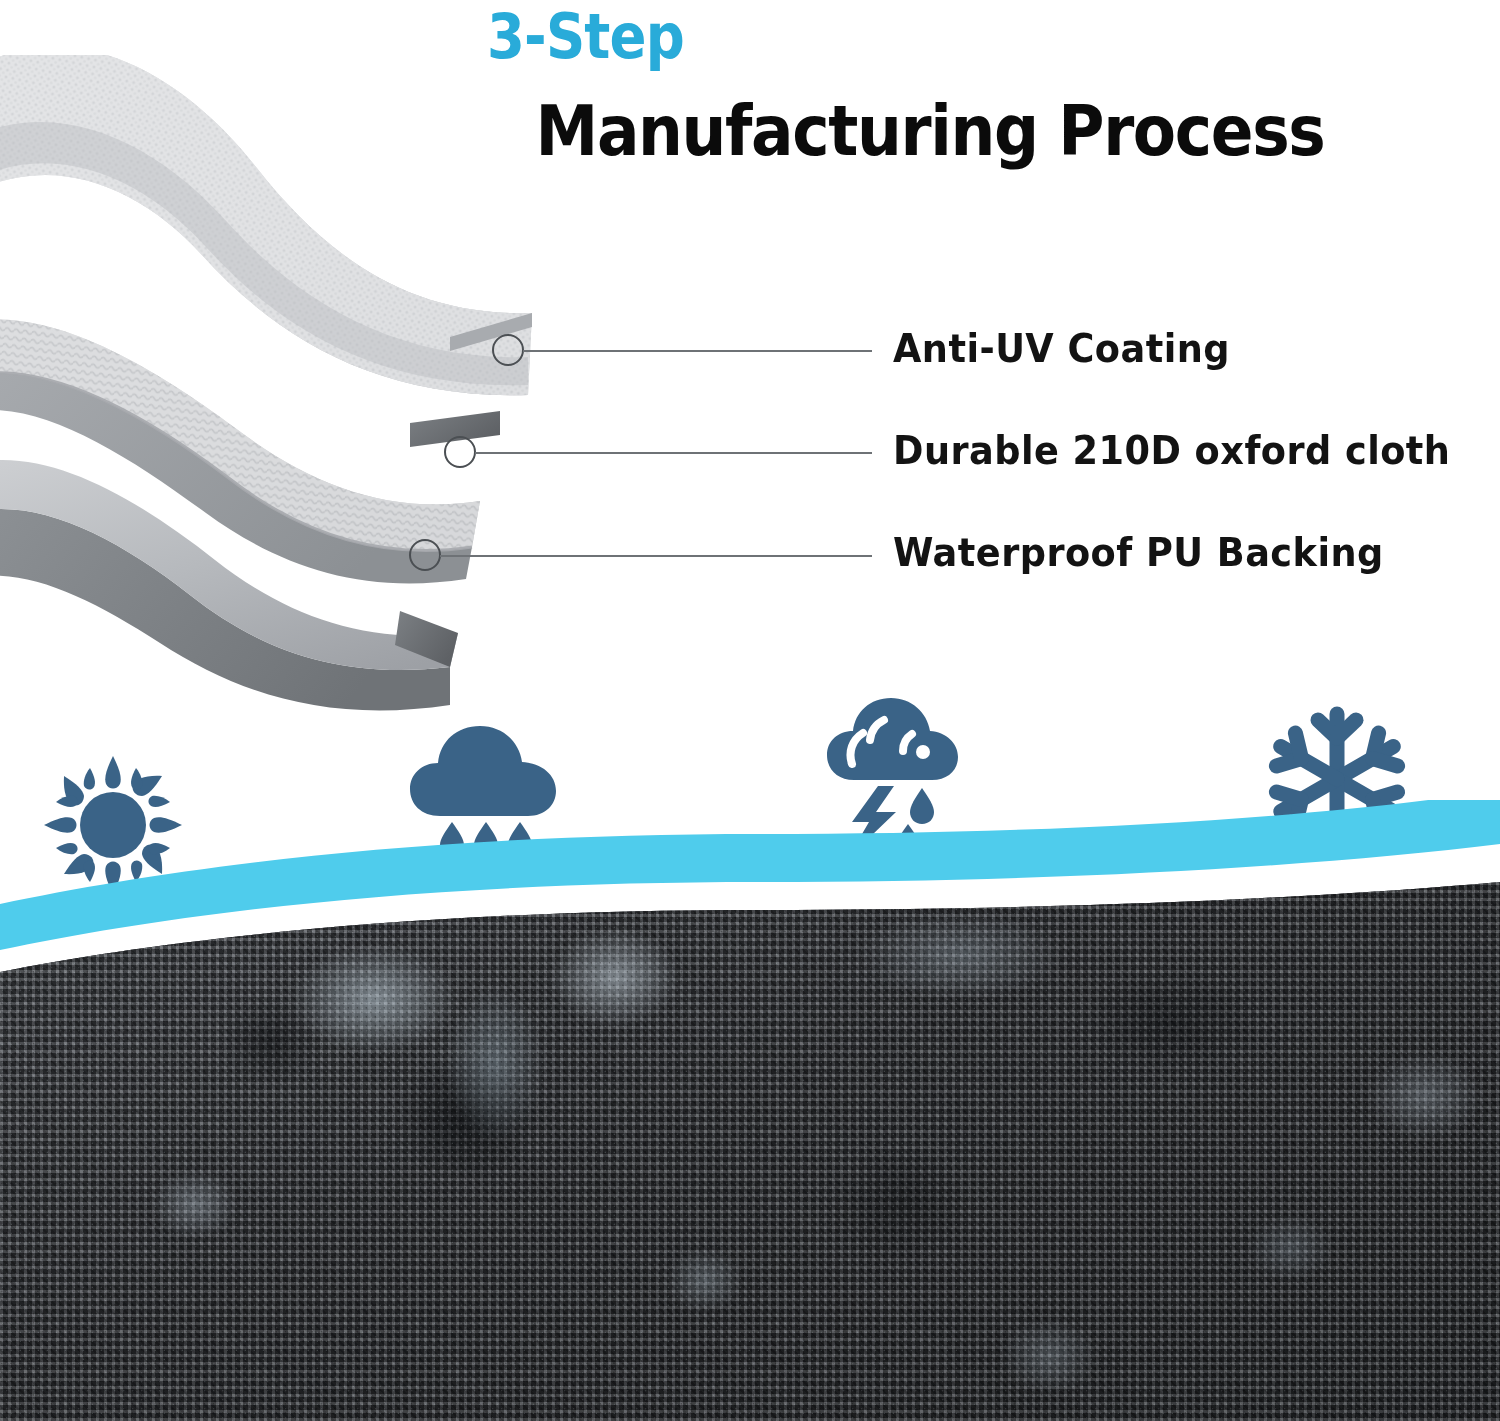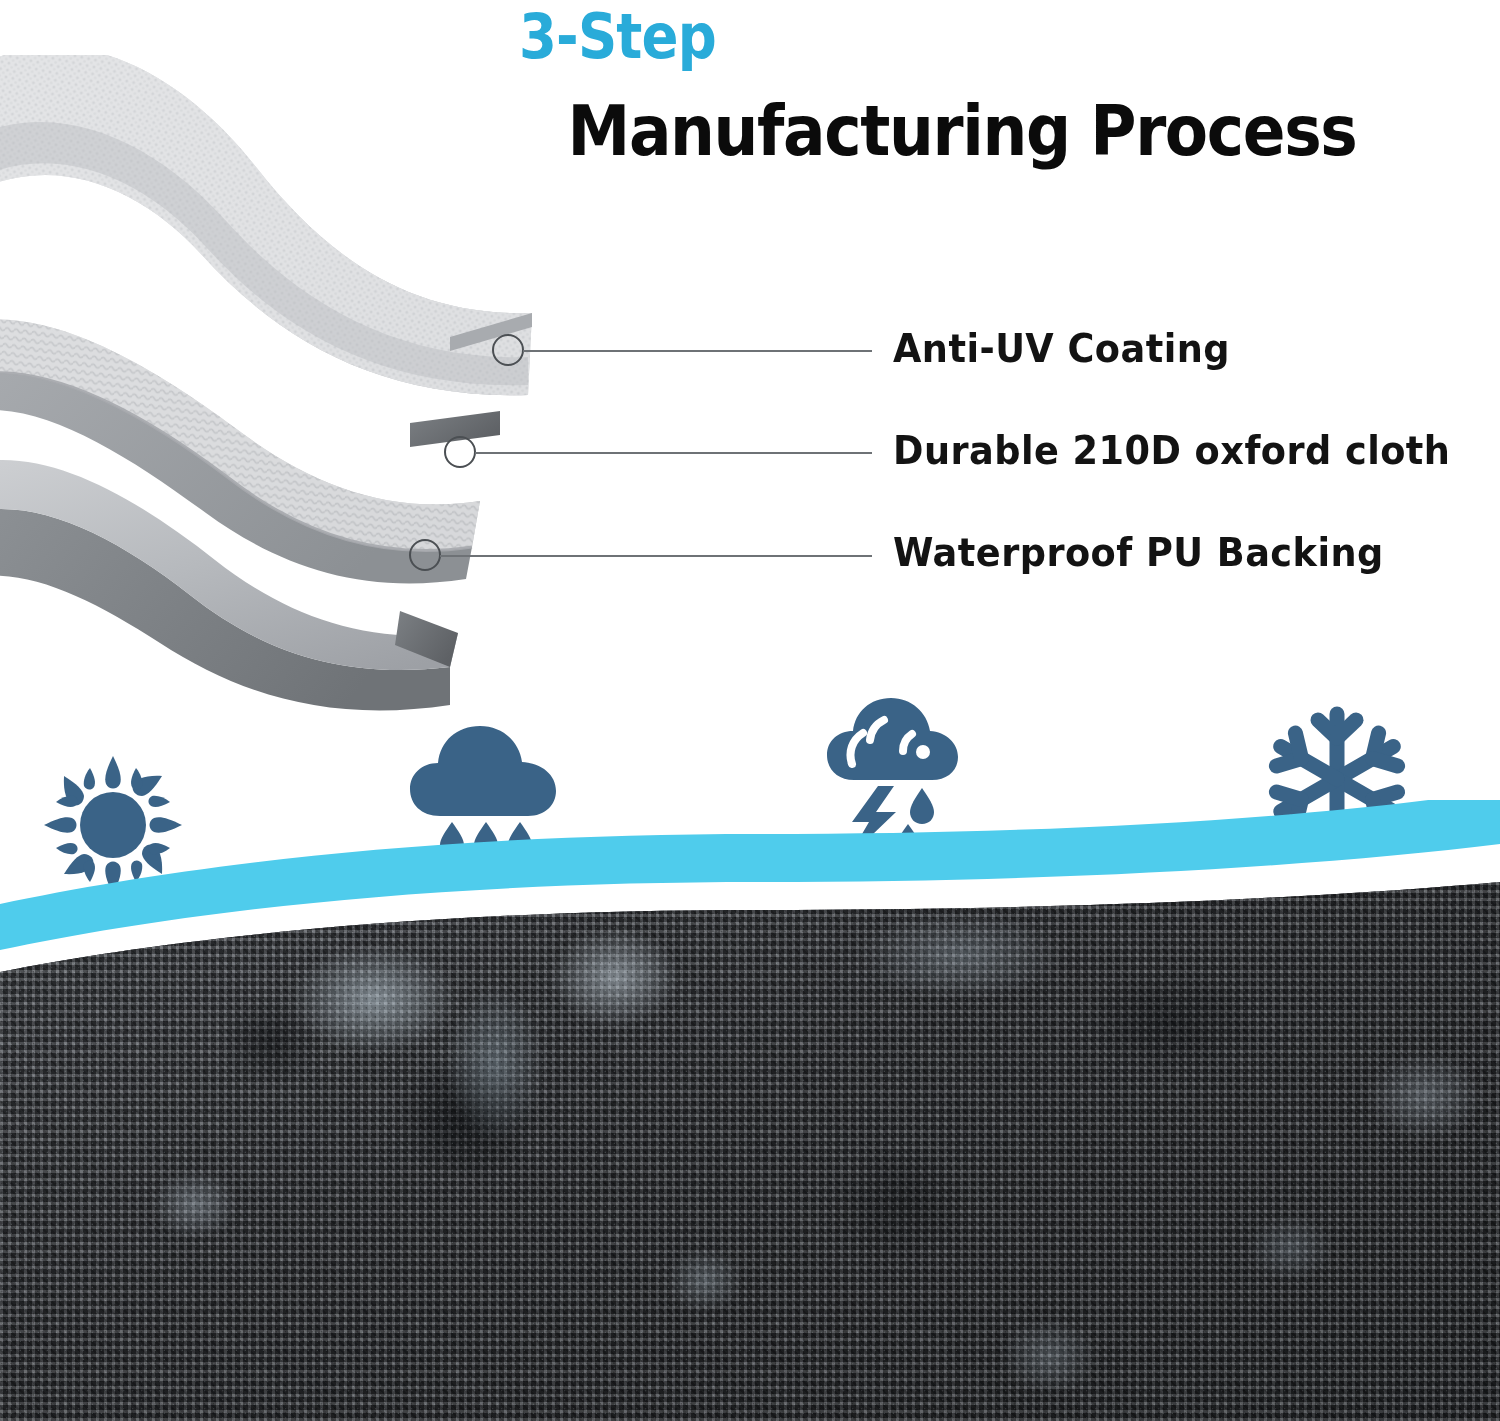--- a/index.html
+++ b/index.html
@@ -15,21 +15,21 @@
     position: relative;
     width: 1500px;
     height: 1421px;
     background: #ffffff;
     overflow: hidden;
   }
 
   
   .headline-block {
     position: absolute;
-    left: 512px;
+    left: 480px;
     top: 0px;
     width: 900px;
     text-align: center;
   }
   .kicker {
     font-family: "DejaVu Sans", sans-serif;
     font-weight: 700;
     font-size: 62px;
     line-height: 1.0;
     letter-spacing: -1px;

